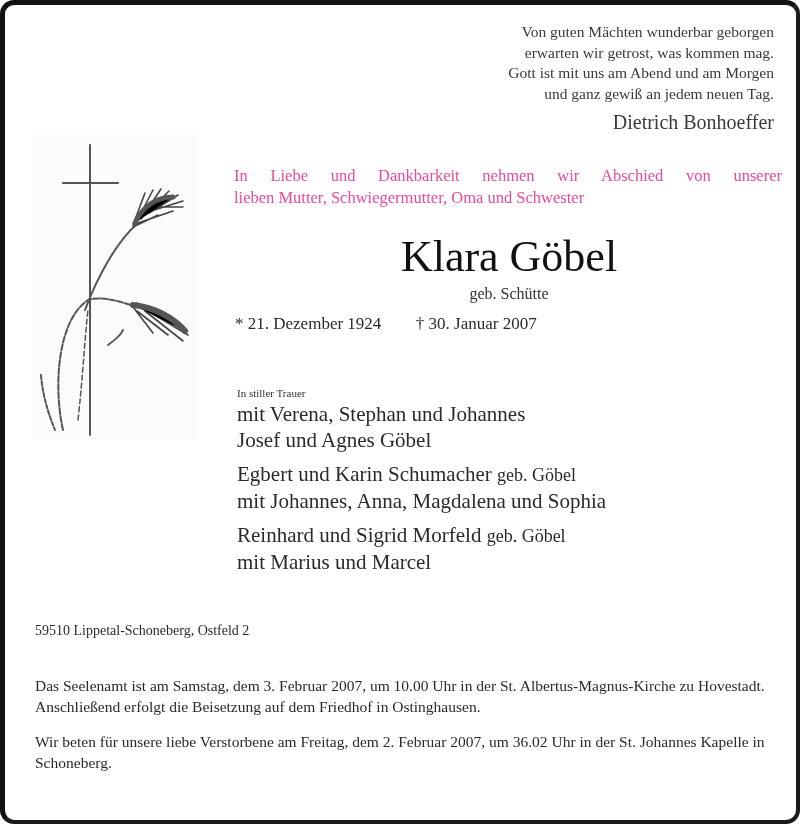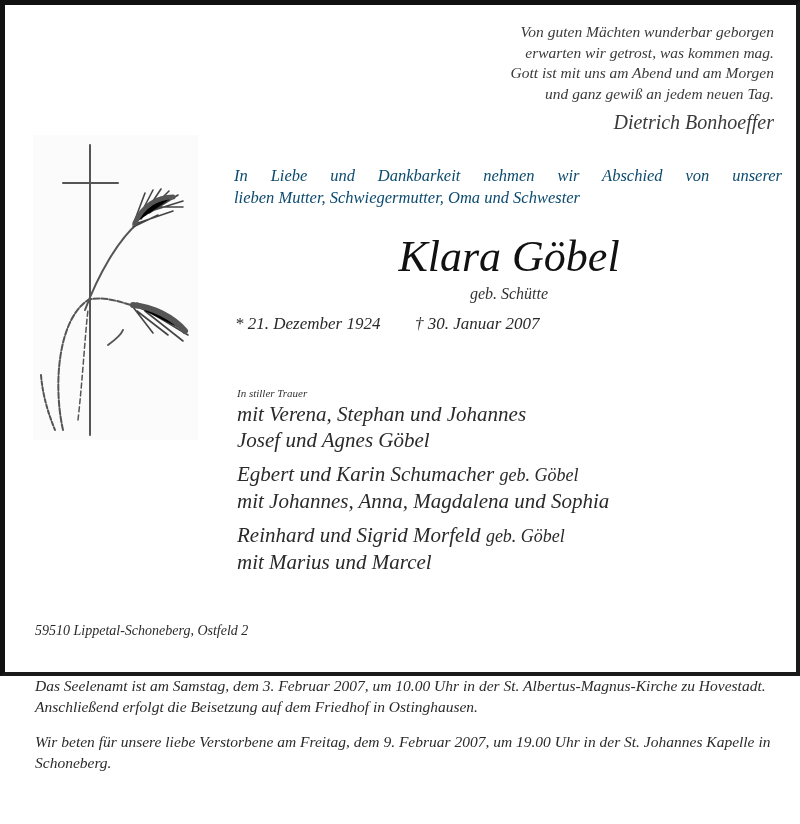--- a/index.html
+++ b/index.html
@@ -1,29 +1,29 @@
 <!DOCTYPE html>
 <html><head>
   <meta charset="utf-8">
   <style>
     html, body { margin: 0; padding: 0; background: #ffffff; }
     body { width: 800px; height: 824px; overflow: hidden; }
     .frame {
       position: absolute; left: 0; top: 0;
-      width: 800px; height: 676px; box-sizing: border-box;
+      width: 800px; height: 824px; box-sizing: border-box;
       border-top: 5px solid #111; border-left: 5px solid #111;
       border-right: 4px solid #1a1a1a; border-bottom: 4px solid #1a1a1a;
       background: #fff;
       font-family: "Liberation Serif", "DejaVu Serif", serif;
-      font-style: italic; color: #2a2a2a;
+      color: #2a2a2a; border-radius: 14px;
     }
     .abs { position: absolute; white-space: nowrap; }
     .quote { right: 22px; top: 17px; text-align: right; font-size: 15.5px; line-height: 20.5px; color: #3a3a3a; }
     .quote .author { margin-top: 8px; font-size: 20px; }
-    .intro { left: 229px; top: 160px; width: 548px; font-size: 16.5px; line-height: 22px; color: #0c4a6e; text-align: justify; }
+    .intro { left: 229px; top: 160px; width: 548px; font-size: 16.5px; line-height: 22px; color: #ec4899; text-align: justify; }
     .intro .l1 { text-align-last: justify; display:block; }
     .name { left: 230px; width: 548px; top: 226px; text-align: center; font-size: 44px; color: #111; }
     .born { left: 230px; width: 548px; top: 280px; text-align: center; font-size: 16px; color: #333; }
     .dates { left: 230px; width: 548px; top: 309px; text-align: left; font-size: 17px; color: #2a2a2a; }
     .dates .gap { display: inline-block; width: 26px; }
     .mourn-label { left: 232px; top: 370px; font-size: 11px; color: #333; margin-top: 12px; }
     .family { left: 232px; top: 396px; font-size: 21px; line-height: 26px; color: #2a2a2a; }
     .family .grp { margin-bottom: 8px; }
     .family .small { font-size: 18px; }
     .address { left: 30px; top: 618px; font-size: 14px; color: #2a2a2a; }
@@ -93,16 +93,16 @@
     </div>
   </div>
 
   <div class="abs address">59510 Lippetal-Schoneberg, Ostfeld 2</div>
 
   <div class="abs notice">
     <p>
       <span>Das Seelenamt ist am Samstag, dem 3. Februar 2007, um 10.00 Uhr in der St. Albertus-Magnus-Kirche zu Hovestadt.</span><br>
       <span>Anschließend erfolgt die Beisetzung auf dem Friedhof in Ostinghausen.</span>
     </p>
-    <p>Wir beten für unsere liebe Verstorbene am Freitag, dem 9. Februar 2007, um 19.00 Uhr in der St. Johannes Kapelle in Schoneberg.</p>
+    <p>Wir beten für unsere liebe Verstorbene am Freitag, dem 2. Februar 2007, um 36.02 Uhr in der St. Johannes Kapelle in Schoneberg.</p>
   </div>
 
 </div>
 
 </body></html>

